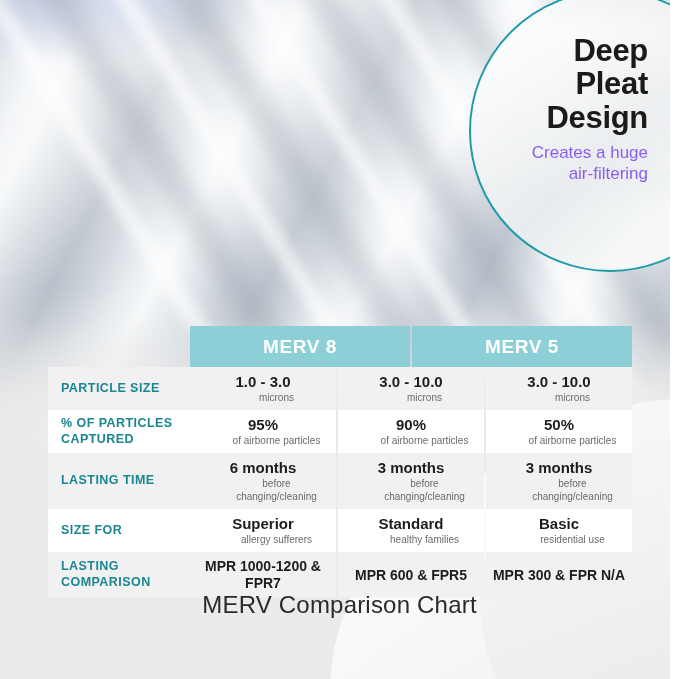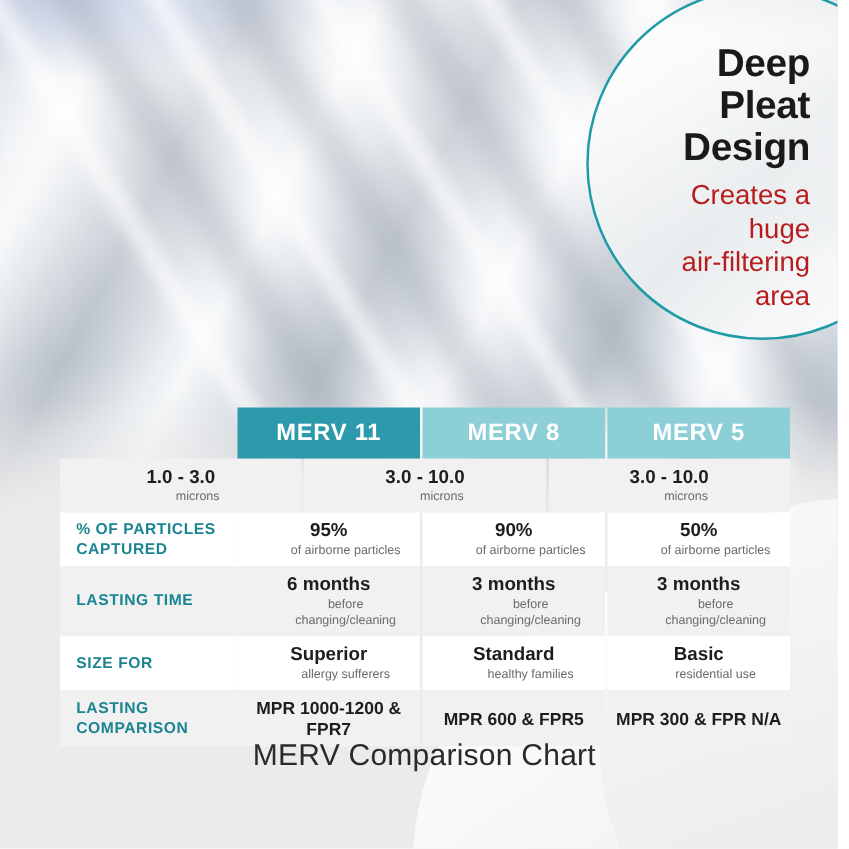--- a/index.html
+++ b/index.html
@@ -120,23 +120,23 @@
   }
   .badge-title {
     font-size: 31px;
     font-weight: bold;
     line-height: 1.08;
     color: #1a1a1a;
     letter-spacing: -0.3px;
   }
   .badge-sub {
     margin-top: 9px;
-    font-size: 22px;
+    font-size: 17px;
     line-height: 1.22;
-    color: #b91c1c;
+    color: #8b5cf6;
     font-weight: 400;
   }
 
   
   .table {
     position: absolute;
     left: 48px;
     top: 326px;
     width: 584px;
   }
@@ -259,34 +259,33 @@
   </div>
   <div class="badge-text">
     <div class="badge-title">
       <div>Deep</div>
       <div>Pleat</div>
       <div>Design</div>
     </div>
     <div class="badge-sub">
       <div>Creates a huge</div>
       <div>air-filtering</div>
-      <div>area</div>
     </div>
   </div>
 
   <div class="table">
 
     <div class="thead">
       <div class="th-spacer"></div>
-      <div class="th primary">MERV 11</div>
       <div class="th secondary">MERV 8</div>
       <div class="th secondary">MERV 5</div>
     </div>
 
     <div class="trow alt">
+      <div class="rowlabel">PARTICLE SIZE</div>
       <div class="cell">
         <div class="big">1.0 - 3.0</div>
         <div class="small">microns</div>
       </div>
       <div class="cell">
         <div class="big">3.0 - 10.0</div>
         <div class="small">microns</div>
       </div>
       <div class="cell">
         <div class="big">3.0 - 10.0</div>

